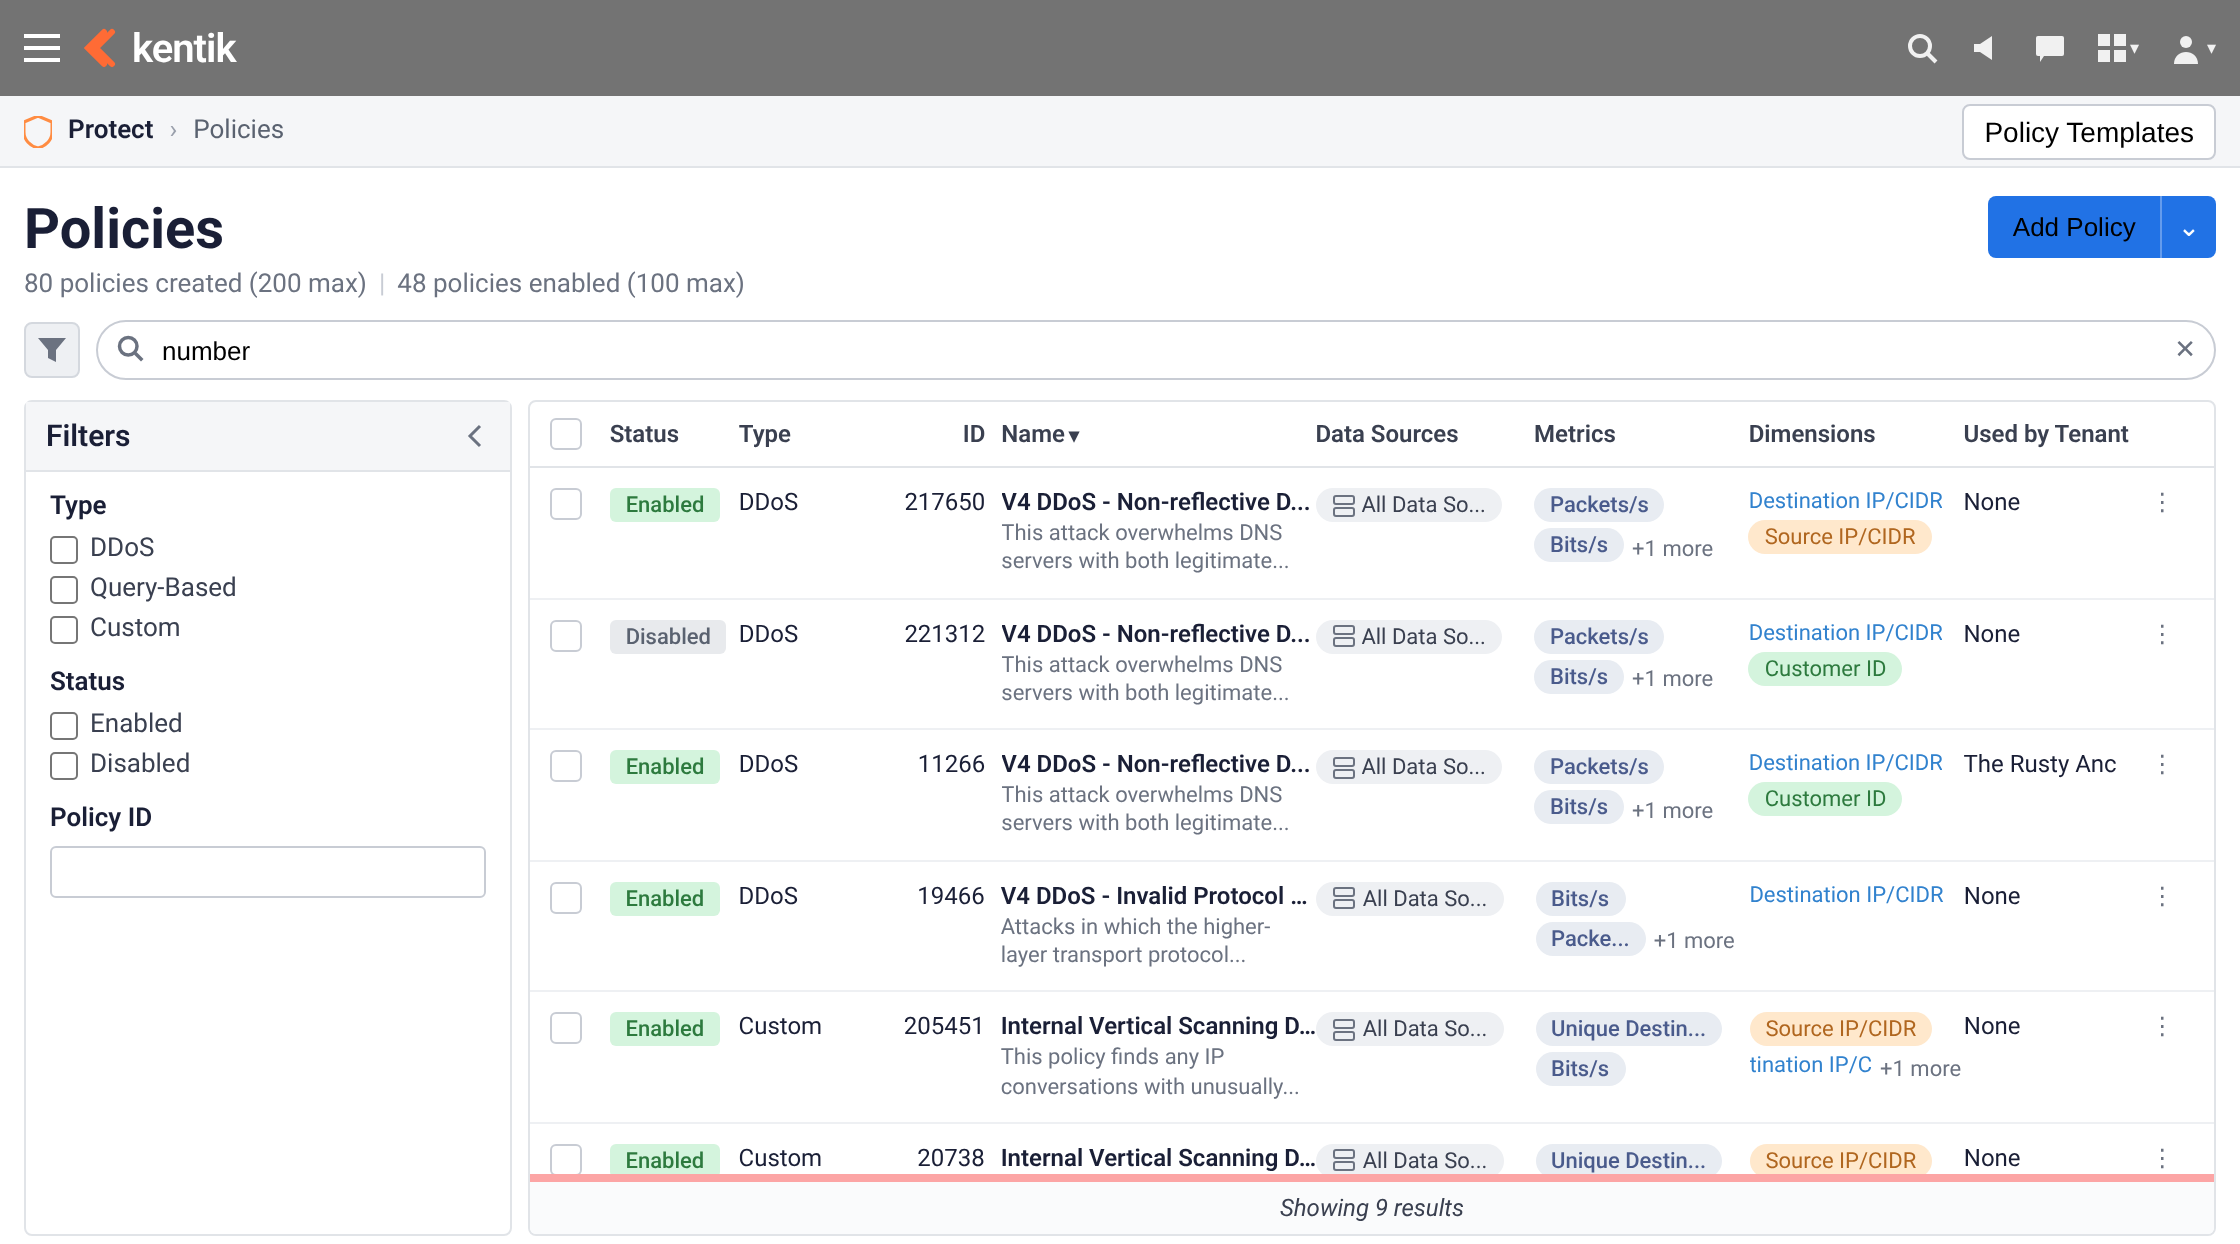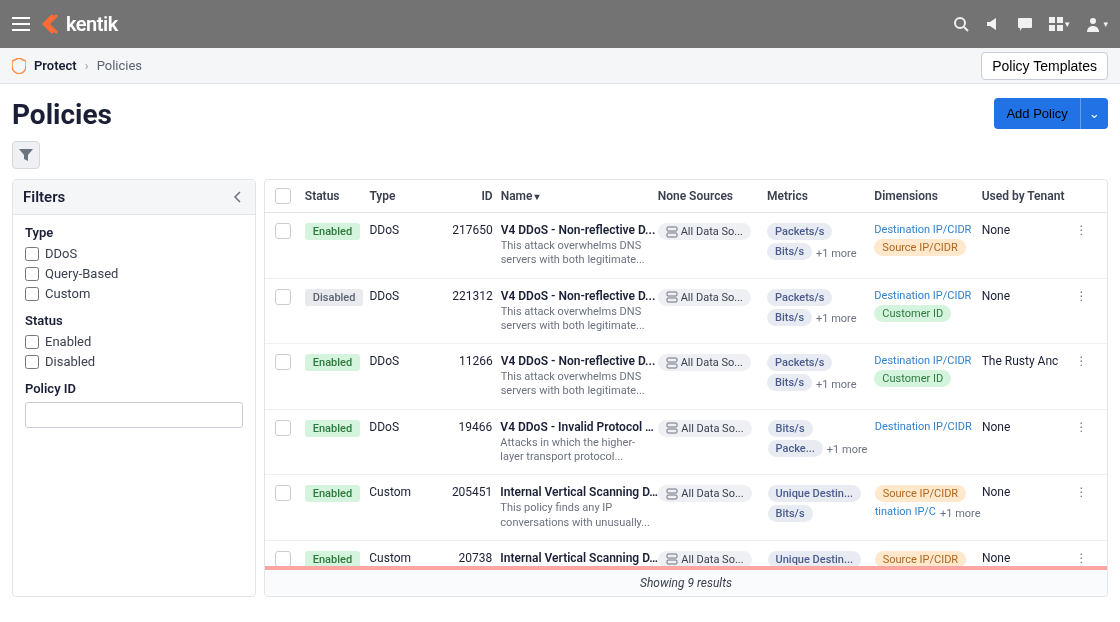--- a/index.html
+++ b/index.html
@@ -146,32 +146,45 @@
     <span style="font-weight:600">Protect</span>
     <span class="sep">›</span>
     <span class="current">Policies</span>
   </div>
   <button class="btn-outline">Policy Templates</button>
 </div>
 
 <div class="page-header">
   <div>
     <h1 class="page-title">Policies</h1>
+    <div class="page-sub">
+      <span>80 policies created (200 max)</span><span class="sep">|</span><span>48 policies enabled (100 max)</span>
+    </div>
   </div>
   <div class="btn-primary-group">
     <button class="btn-primary">Add Policy</button>
     <button class="btn-primary-caret">⌄</button>
   </div>
 </div>
 
 <div class="search-row">
   <div class="filter-toggle">
     <svg width="14" height="12" viewBox="0 0 14 12">
         <path d="M0 0h14L9 6v6l-4-2V6L0 0z" fill="#6b7280"></path>
       </svg>
+  </div>
+  <div class="search-box">
+    <span class="search-icon">
+        <svg width="14" height="14" viewBox="0 0 16 16">
+          <circle cx="7" cy="7" r="5" stroke="#6b7280" stroke-width="2" fill="none"></circle>
+          <path d="M11 11l4 4" stroke="#6b7280" stroke-width="2"></path>
+        </svg>
+      </span>
+    <input type="text" value="number" style="">
+    <span class="clear-icon">✕</span>
   </div>
 </div>
 
 <div class="main">
 
   <div class="filters-panel">
     <div class="filters-header">
       <h3>Filters</h3>
       <span>
           <svg class="chevron-left-icon" viewBox="0 0 14 14">
@@ -213,21 +226,21 @@
   <div class="table-container">
     <div class="table-scroll">
       <div class="table-header">
         <div class="col-check">
             <div class="checkbox"></div>
           </div>
         <div class="col-status">Status</div>
         <div class="col-type">Type</div>
         <div class="col-id">ID</div>
         <div class="col-name sort-caret">Name</div>
-        <div class="col-sources">None Sources</div>
+        <div class="col-sources">Data Sources</div>
         <div class="col-metrics">Metrics</div>
         <div class="col-dims">Dimensions</div>
         <div class="col-tenant">Used by Tenant</div>
         <div class="col-actions"></div>
       </div>
       <div id="table-body">
           <div class="table-row">
             <div class="col-check">
               <div class="checkbox"></div>
             </div>

